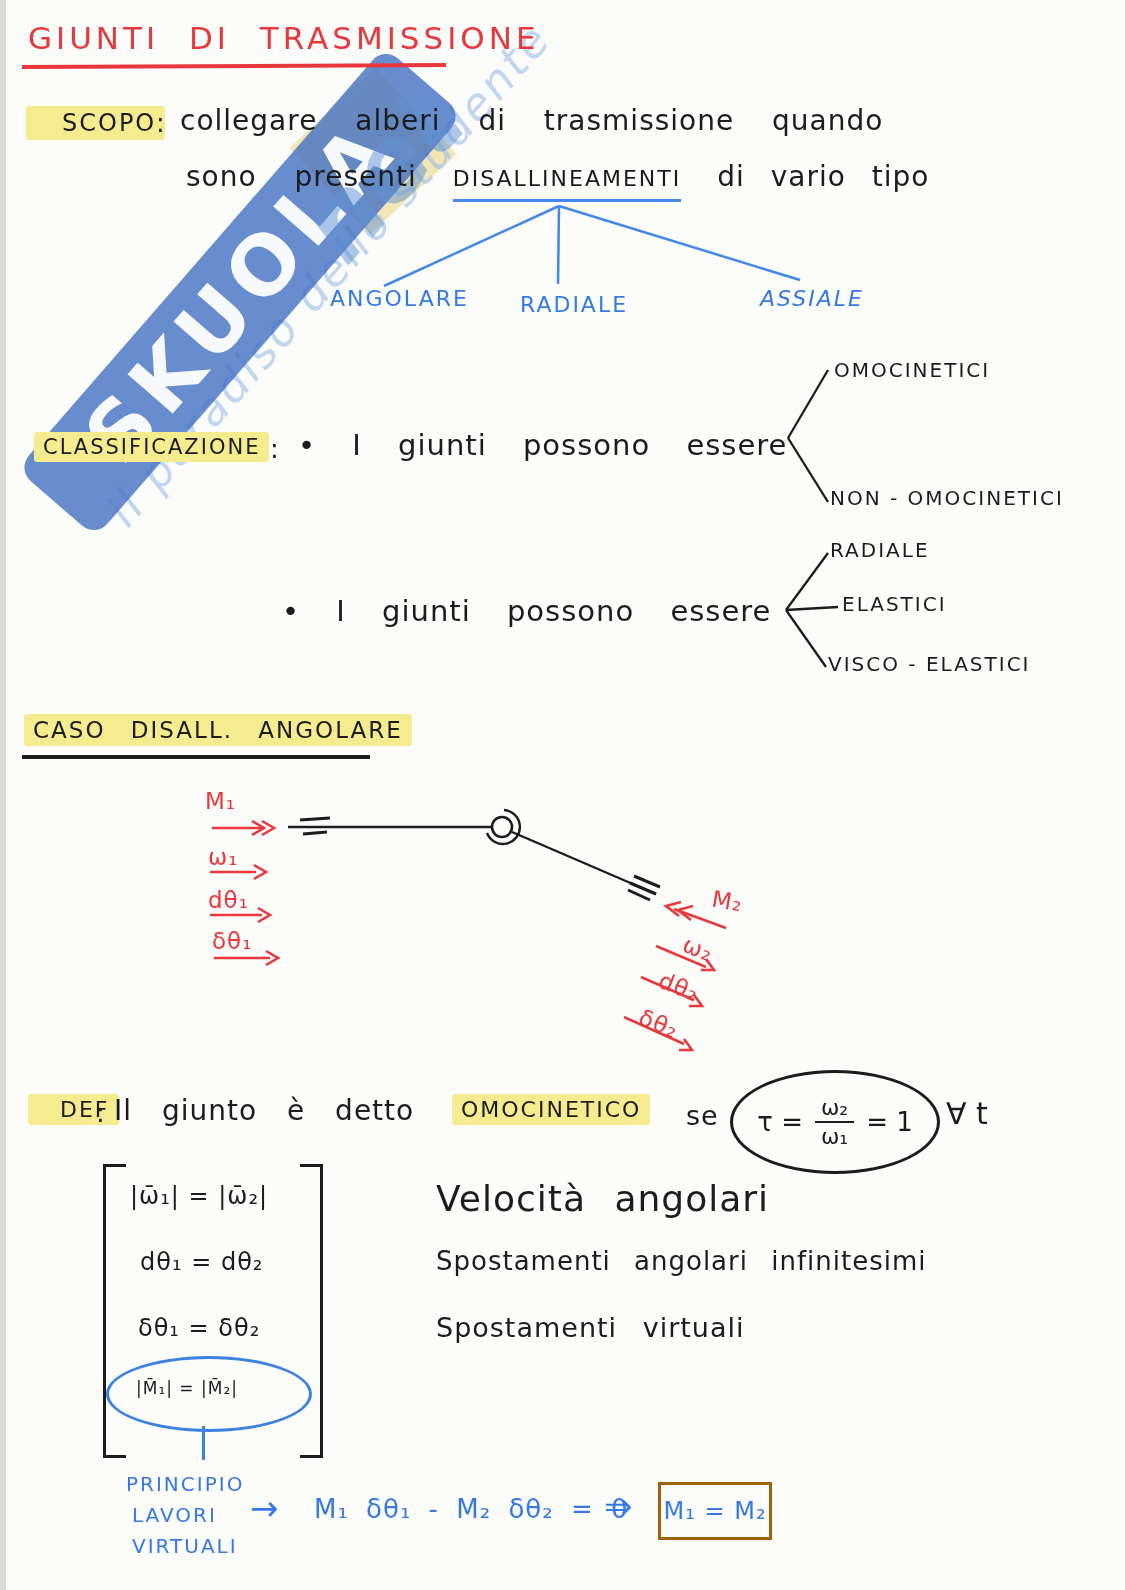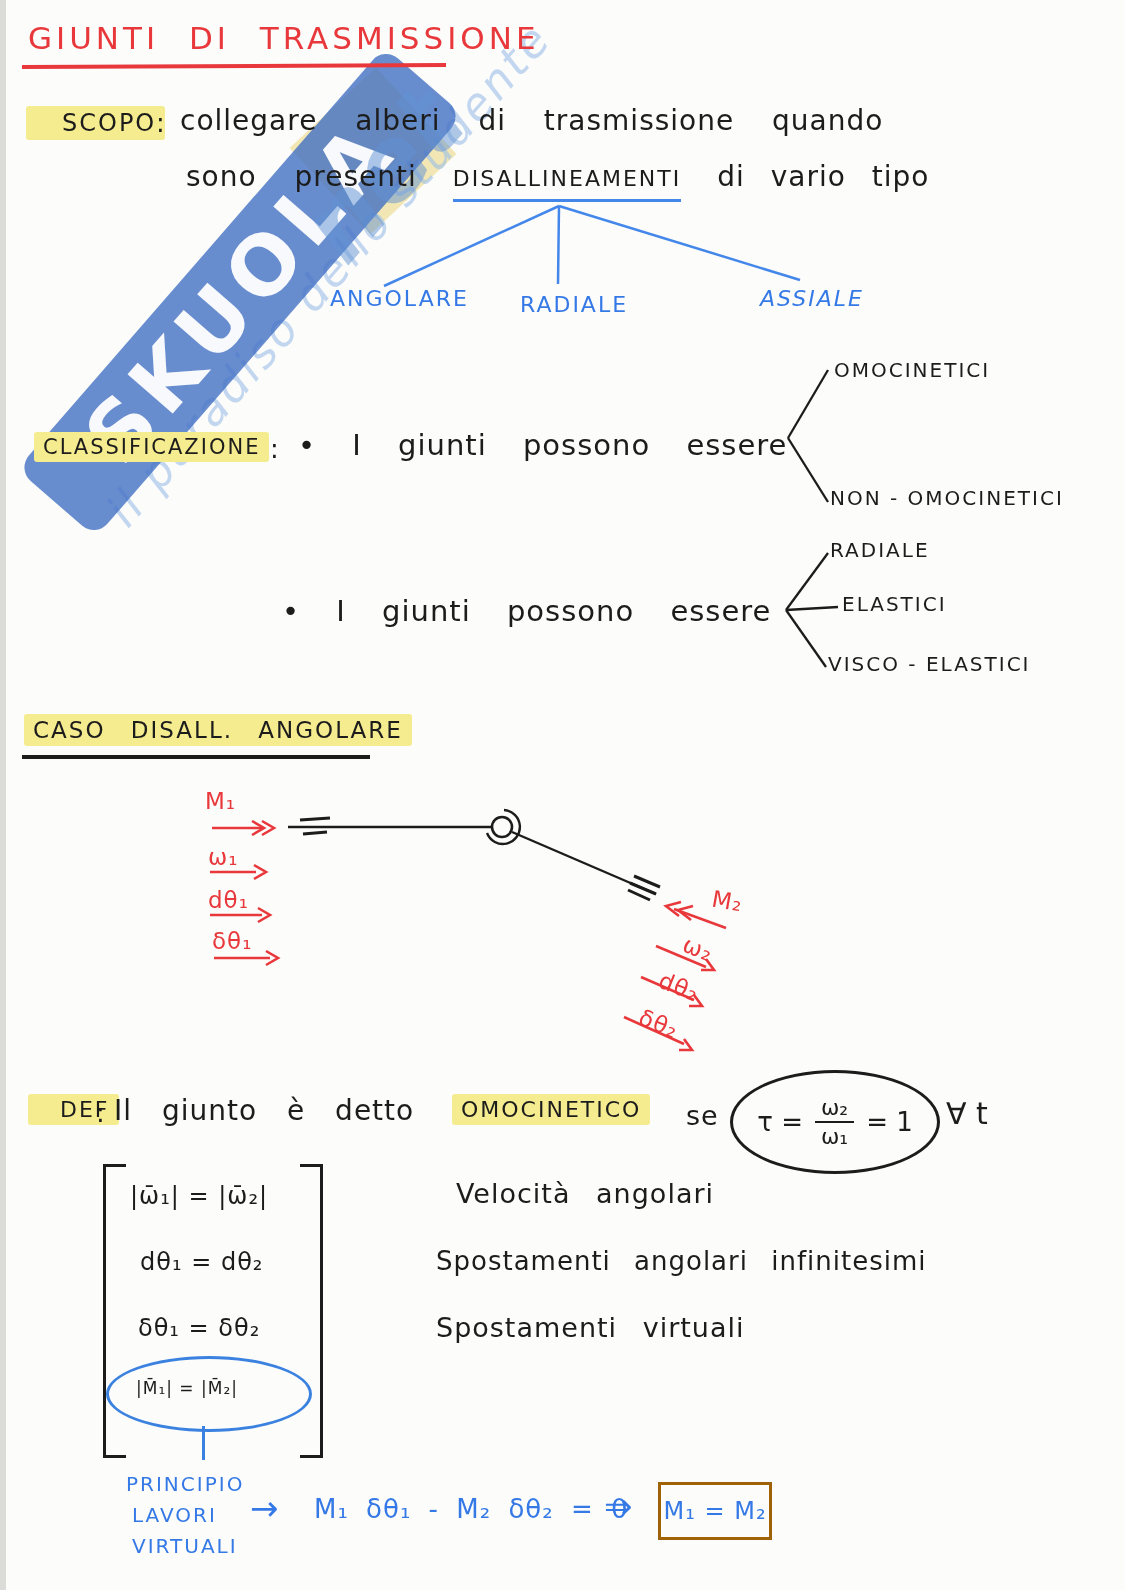--- a/index.html
+++ b/index.html
@@ -167,21 +167,21 @@
         <span class="den">ω₁</span>
       </span>
       <span style="font-size:26px;">= 1</span>
     </div>
     <div class="abs" style="left:946px;top:1096px;font-size:30px;">∀ t</div>
 
     <div class="abs bracket-l" style="left:103px;top:1164px;width:20px;height:288px;"></div>
     <div class="abs bracket-r" style="left:300px;top:1164px;width:20px;height:288px;"></div>
 
     <div class="abs hw" style="left:130px;top:1182px;font-size:24px;">|ω̄₁| = |ω̄₂|</div>
-    <div class="abs hw" style="left:436px;top:1178px;font-size:27px;word-spacing:16px;margin-left:20px;">Velocità angolari</div>
+    <div class="abs hw" style="left:436px;top:1178px;font-size:36px;word-spacing:16px;">Velocità angolari</div>
 
     <div class="abs hw" style="left:140px;top:1248px;font-size:24px;">dθ₁ = dθ₂</div>
     <div class="abs hw" style="left:436px;top:1246px;font-size:26px;word-spacing:14px;">Spostamenti angolari infinitesimi</div>
 
     <div class="abs hw" style="left:138px;top:1314px;font-size:24px;">δθ₁ = δθ₂</div>
     <div class="abs hw" style="left:436px;top:1312px;font-size:27px;word-spacing:16px;">Spostamenti virtuali</div>
 
     <div class="abs hw" style="left:136px;top:1378px;font-size:17px;">|M̄₁| = |M̄₂|</div>
 
     <div class="abs ellipse-blue" style="left:106px;top:1356px;width:200px;height:70px;"></div>

